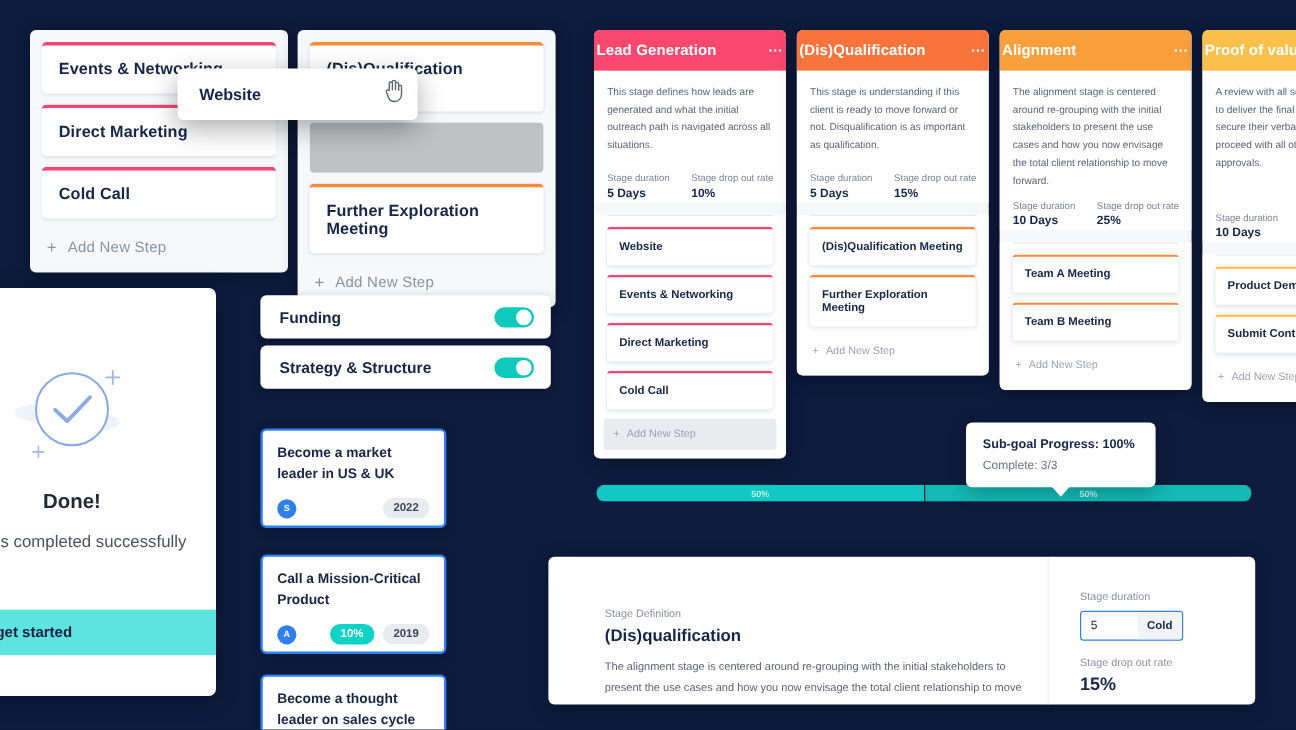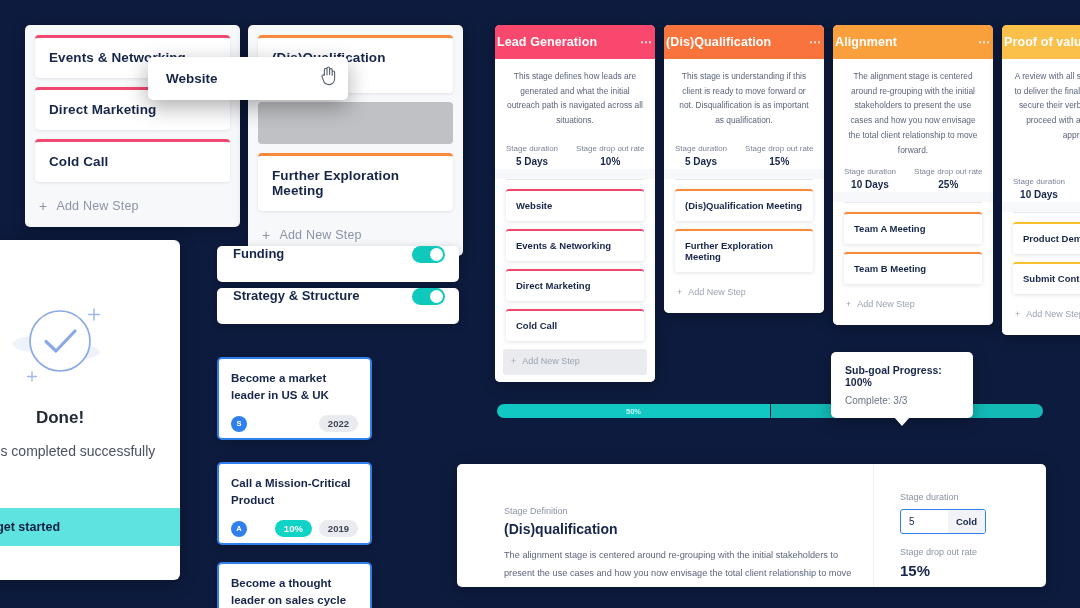--- a/index.html
+++ b/index.html
@@ -31,21 +31,21 @@
                box-shadow: 0 7px 22px rgba(0,0,0,.33); padding: 14px 18px;
                font-size: 13.5px; font-weight: 600; color: #16264a; z-index: 40; }
   .cursor-ico { position: absolute; z-index: 45; }
 
   
   .col { position: absolute; top: 25px; width: 160px; background: #f7f8fa; border-radius: 5px;
          overflow: hidden; box-shadow: 0 3px 14px rgba(0,0,0,.3); }
   .col-head { height: 34px; display: flex; align-items: center; justify-content: space-between;
               padding: 0 2px; color: #fff; font-size: 12.5px; font-weight: 600; letter-spacing:.1px; }
   .dots { font-size: 12px; letter-spacing: 1px; opacity: .85; line-height: 1; }
-  .col-body { background: #fff; padding: 10px 11px 2px 11px; text-align: center; }
+  .col-body { background: #fff; padding: 10px 11px 2px 11px; }
   .col-desc { font-size: 8.4px; line-height: 1.75; color: #5b647a; }
   .metrics { display: flex; gap: 18px; margin-top: 16px; }
   .metric-lab { font-size: 8px; color: #7b8498; white-space: nowrap; }
   .metric-val { font-size: 10px; font-weight: 700; color: #16264a; margin-top: 3px; }
   .col-steps { padding: 0 11px 7px 11px; background: #fff; }
   .col-steps .sep { height: 1px; background: #e6e9ef; margin: 10px 0 9px 0; }
   .mini-step { background: #fff; border-top: 2.5px solid #ef476f; border-radius: 3px;
                padding: 9px 10px 10px 10px; margin-bottom: 8px; font-size: 9.5px; font-weight: 700;
                color: #16264a; box-shadow: 0 1px 4px rgba(16,30,60,.13); }
   .mini-step.orange { border-top-color: #f98a3c; }
@@ -58,21 +58,21 @@
   .done-card { position: absolute; background: #fff; border-radius: 6px 6px 6px 6px;
                box-shadow: 0 3px 18px rgba(0,0,0,.3); overflow: hidden; }
   .done-inner { position: relative; height: 100%; }
   .done-title { font-size: 17px; font-weight: 700; color: #222a35; text-align: center; }
   .done-sub { font-size: 14px; color: #4a5160; text-align: center; line-height: 1.45; margin-top: 9px; }
   .done-btn { background: #5fe3e0; color: #0f2044; font-weight: 700; font-size: 12.5px;
               padding: 12px 0 12px 24px; }
 
   
   .toggle-row { position: absolute; background: #fff; border-radius: 5px; height: 36px;
-                display: flex; align-items: flex-start; justify-content: space-between;
+                display: flex; align-items: center; justify-content: space-between;
                 padding: 0 14px 0 16px; box-shadow: 0 2px 8px rgba(0,0,0,.22); }
   .toggle-label { font-size: 13px; font-weight: 600; color: #16264a; }
   .switch { width: 33px; height: 17px; border-radius: 9px; background: #0fc9bd; position: relative; }
   .switch::after { content: ""; position: absolute; right: 2px; top: 2px; width: 13px; height: 13px;
                    border-radius: 50%; background: #fff; }
 
   
   .goal-card { position: absolute; background: #fff; border: 2px solid #2f80ed; border-radius: 5px;
                padding: 11px 12px 6px 12px; box-shadow: 0 2px 9px rgba(0,0,0,.22); }
   .goal-title { font-size: 11.5px; font-weight: 600; color: #16264a; line-height: 1.45; }
@@ -318,21 +318,21 @@
 
   <div class="progress-wrap" style="left:497px;top:404px;width:546px;">
     <div class="seg a" style="width:50%;">
       <span>50%</span>
     </div>
     <div class="seg b" style="width:50%;">
       <span>50%</span>
     </div>
   </div>
 
-  <div class="tooltip" style="left:831px;top:352px;width:142px;">
+  <div class="tooltip" style="left:805px;top:352px;width:158px;">
     <div class="tt-t">Sub-goal Progress: 100%</div>
     <div class="tt-s">Complete: 3/3</div>
     <span class="tt-arrow"></span>
   </div>
 
   <div class="stagedef" style="left:457px;top:464px;width:589px;height:123px;">
     <div class="sd-left">
       <div class="sd-lab">Stage Definition</div>
       <div class="sd-title">(Dis)qualification</div>
       <div class="sd-body">The alignment stage is centered around re-grouping with the initial stakeholders to present the use cases and how you now envisage the total client relationship to move forward.</div>

